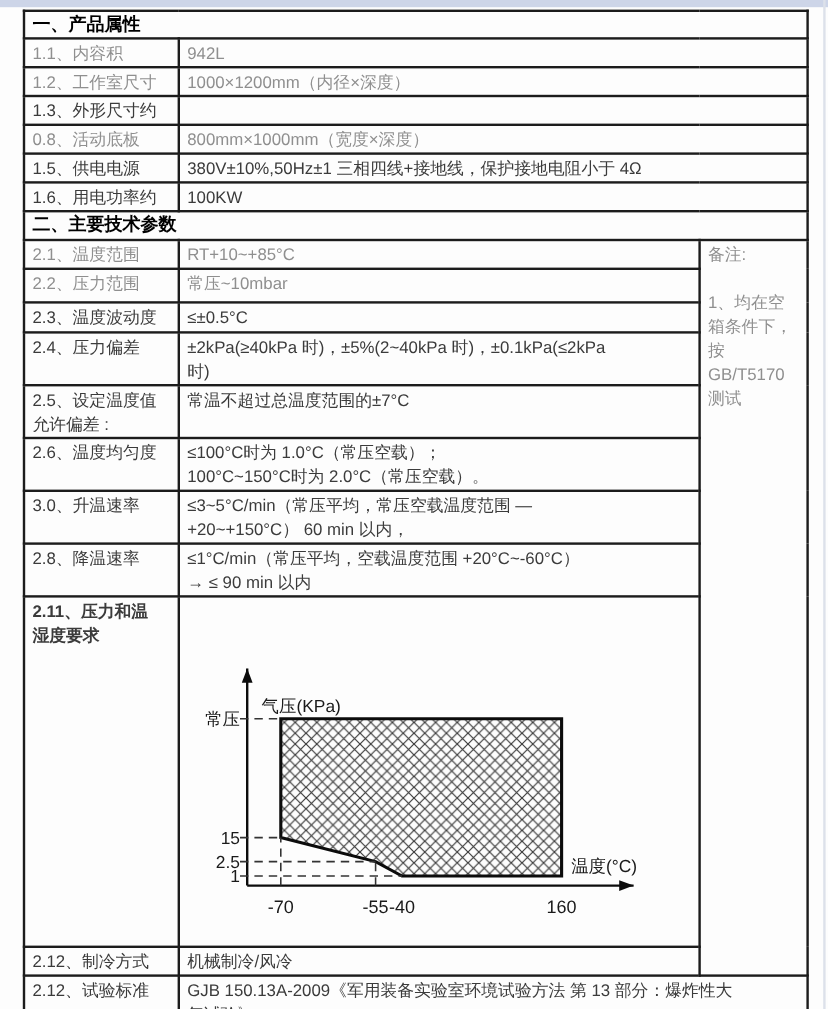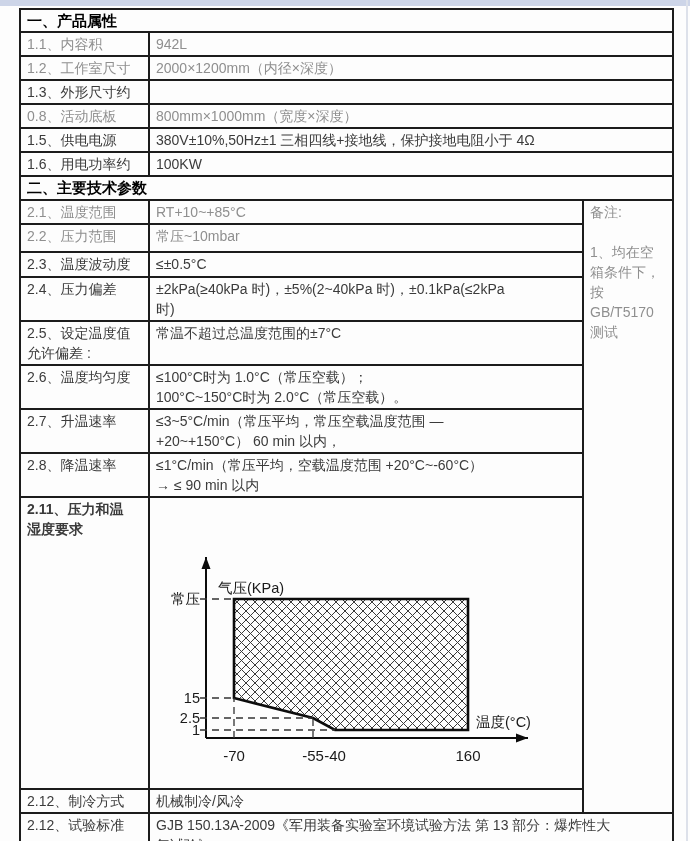--- a/index.html
+++ b/index.html
@@ -36,21 +36,21 @@
     <tbody>
         <tr class="sec" style="height:18px">
       <td colspan="3">一、产品属性</td>
     </tr>
     <tr class="gray" style="height:21px">
       <td class="lab">1.1、内容积</td>
       <td colspan="2">942L</td>
     </tr>
     <tr class="gray" style="height:21px">
       <td class="lab">1.2、工作室尺寸</td>
-      <td colspan="2">2000×1200mm（内径×深度）</td>
+      <td colspan="2">1000×1200mm（内径×深度）</td>
     </tr>
     <tr style="height:21px">
       <td class="lab">1.3、外形尺寸约</td>
       <td colspan="2"></td>
     </tr>
     <tr class="gray" style="height:24px">
       <td class="lab">0.8、活动底板</td>
       <td colspan="2">800mm×1000mm（宽度×深度）</td>
     </tr>
     <tr style="height:24px">
@@ -94,21 +94,21 @@
       <td class="lab">2.5、设定温度值
 允许偏差 :</td>
       <td>常温不超过总温度范围的±7°C</td>
     </tr>
     <tr style="height:36px">
       <td class="lab">2.6、温度均匀度</td>
       <td>≤100°C时为 1.0°C（常压空载）；
 100°C~150°C时为 2.0°C（常压空载）。</td>
     </tr>
     <tr style="height:42px">
-      <td class="lab">2.7、升温速率</td>
+      <td class="lab">3.0、升温速率</td>
       <td>≤3~5°C/min（常压平均，常压空载温度范围 —
 +20~+150°C）  60  min 以内，</td>
     </tr>
     <tr style="height:40px">
       <td class="lab">2.8、降温速率</td>
       <td>≤1°C/min（常压平均，空载温度范围 +20°C~-60°C）
 →  ≤  90  min 以内</td>
     </tr>
     <tr style="height:252px">
       <td class="lab chartlab">2.11、压力和温

